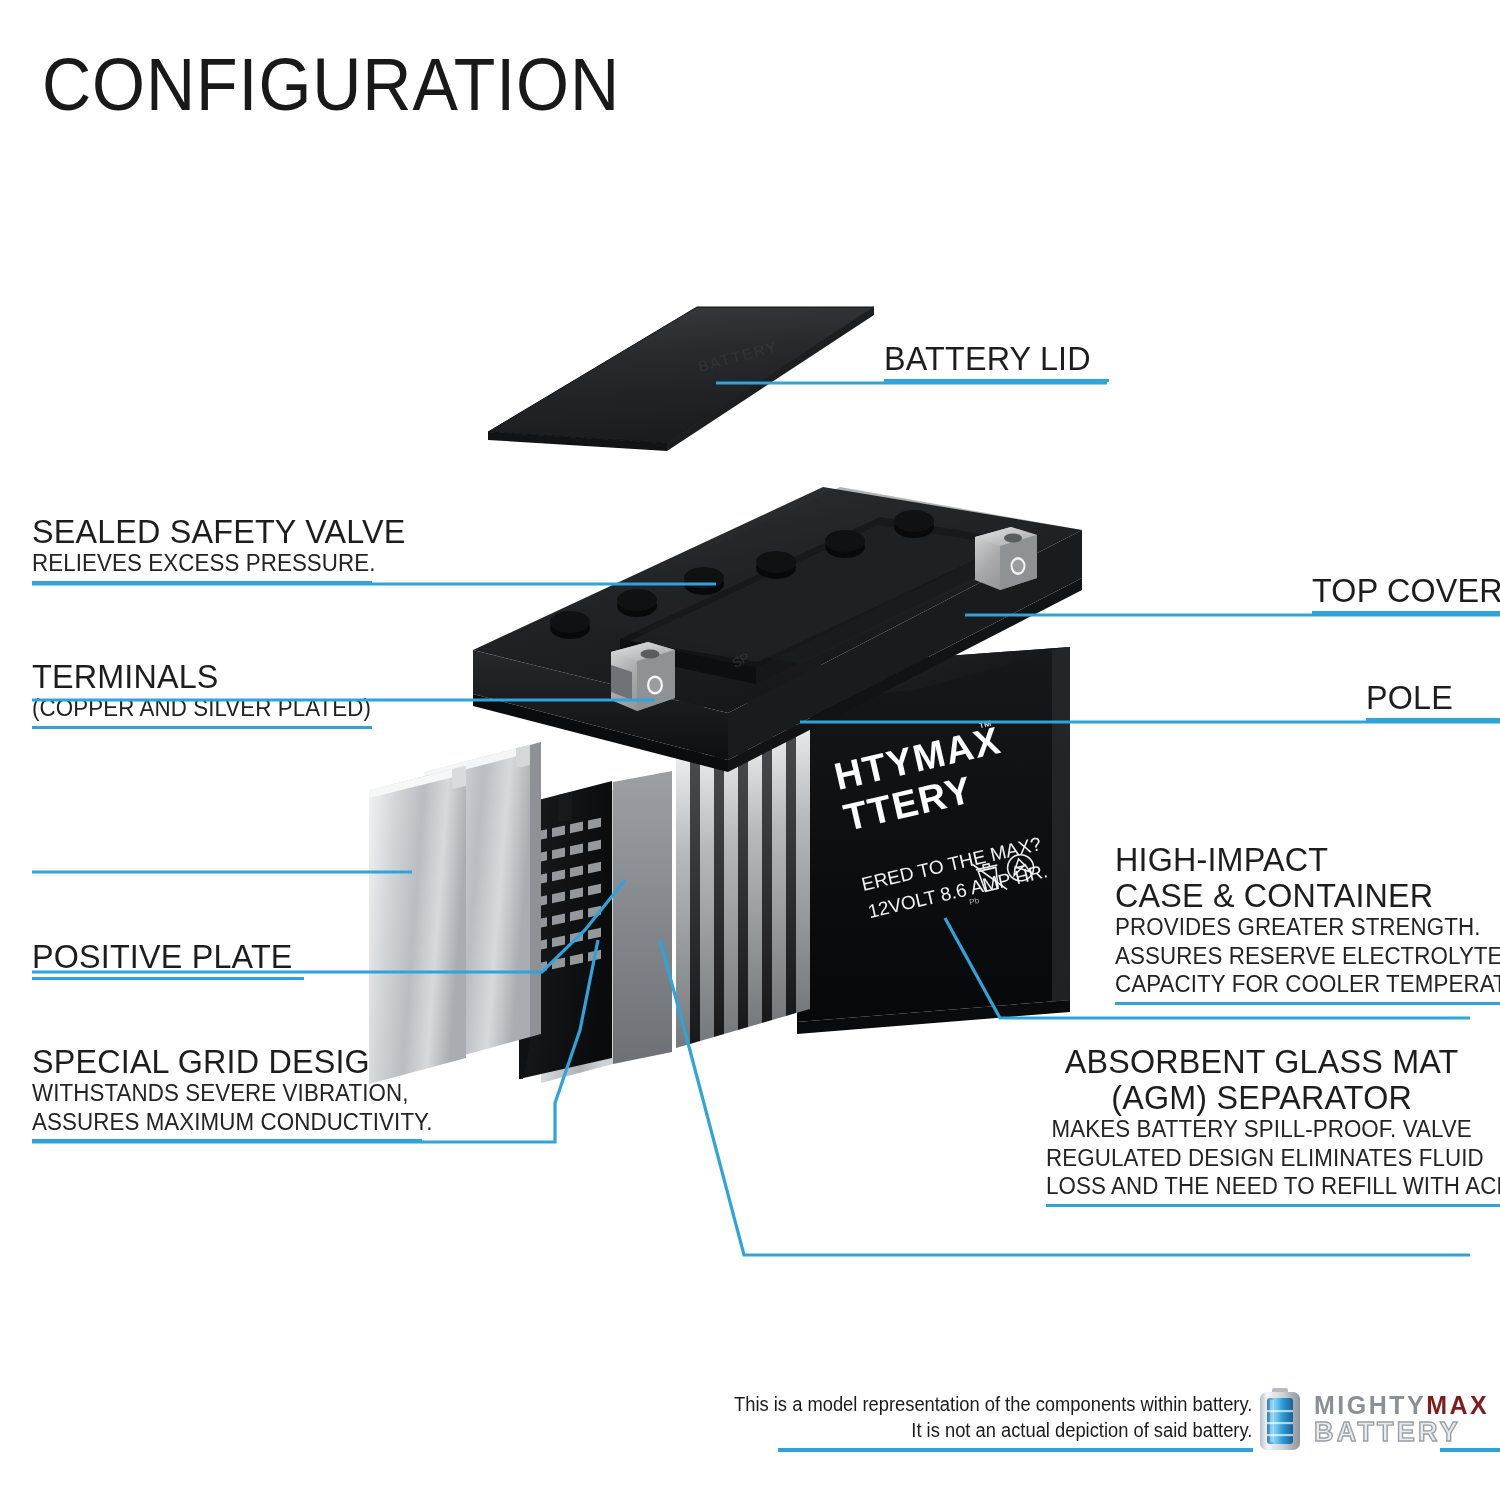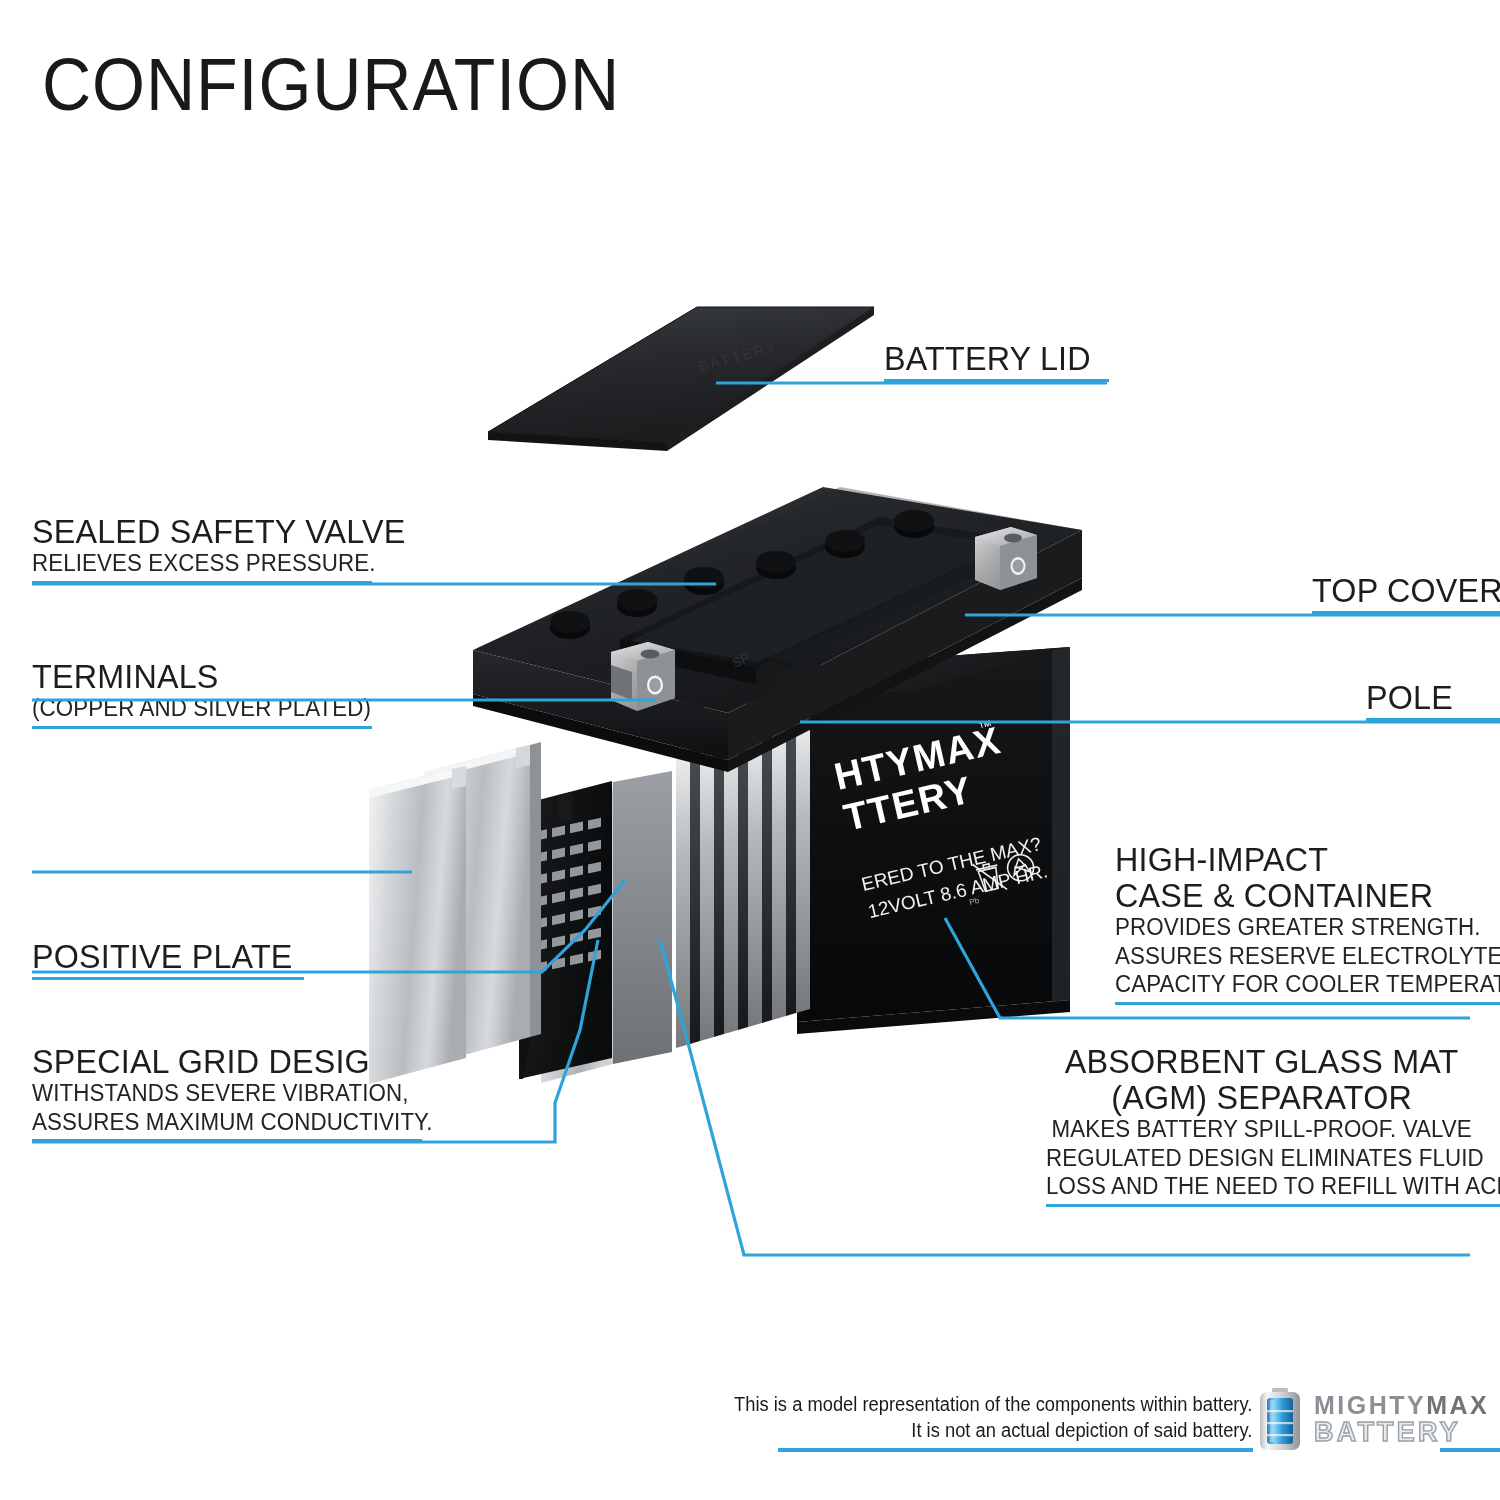--- a/index.html
+++ b/index.html
@@ -54,21 +54,21 @@
   .footer-rule2{
     position:absolute; left:1440px; top:1448px; width:60px; height:4px;
     background:#2FA4DB;
   }
   .logo{ position:absolute; left:1258px; top:1386px; width:230px; height:72px; }
   .logo .batt{ position:absolute; left:0; top:2px; width:44px; height:64px; }
   .logo .words{ position:absolute; left:56px; top:6px; }
   .logo .l1{ font-size:25px; letter-spacing:2.5px; line-height:1.05; white-space:nowrap; font-weight:700;}
   .logo .l2{ font-size:27px; letter-spacing:3.2px; line-height:1.05; white-space:nowrap; font-weight:700;}
   .logo .gy{ color:#8b9096; }
-  .logo .bl{ color:#737373; }
+  .logo .bl{ color:#7f1d1d; }
   .logo .hollow{ color:#e9ecef; -webkit-text-stroke:1.4px #9aa0a6; }
 </style>
 </head>
 <body>
 
 <div id="stage">
 
   <div class="page-title">CONFIGURATION</div>
 
   <svg id="art" viewBox="0 0 1500 1500">

